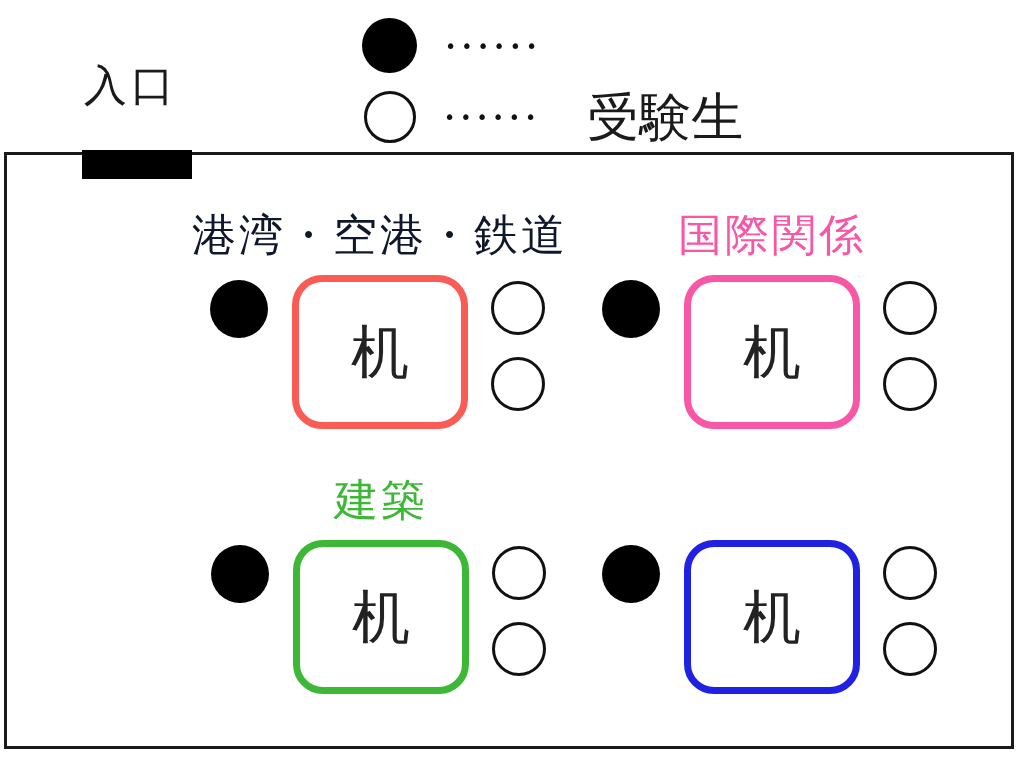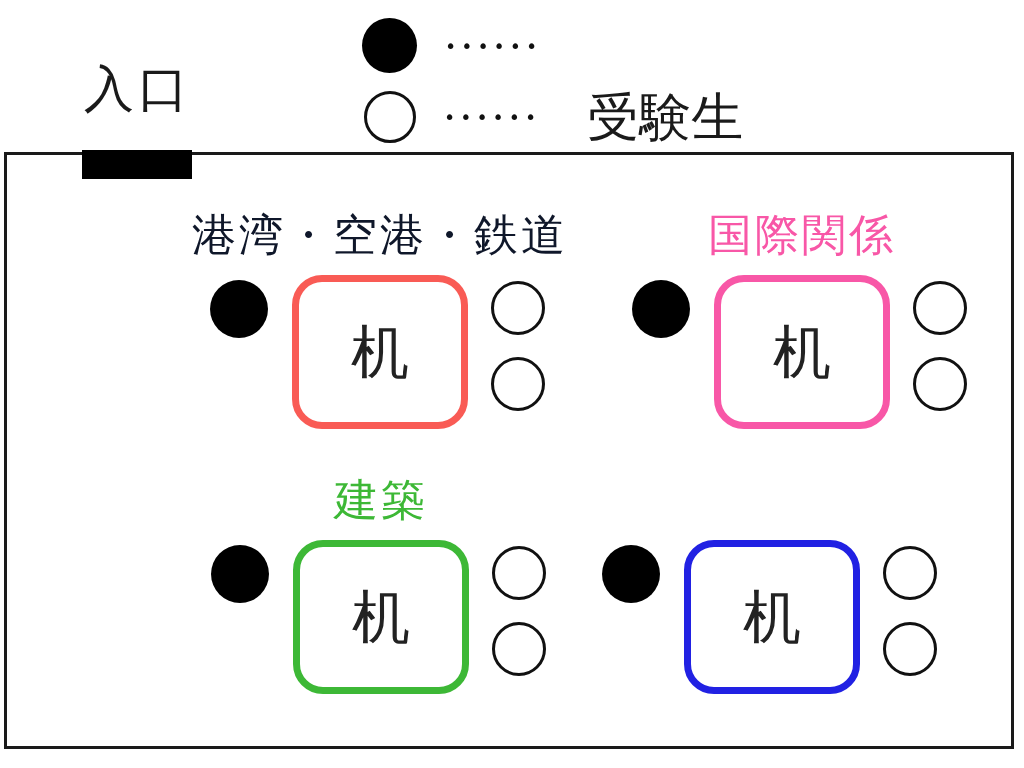--- a/index.html
+++ b/index.html
@@ -13,42 +13,42 @@
   .room {
     position: absolute; left: 4px; top: 152px; width: 1010px; height: 597px;
     border: 3px solid #1a1a1a; background: #fff; box-sizing: border-box;
   }
   .entrance-marker {
     position: absolute; left: 82px; top: 150px; width: 110px; height: 29px;
     background: #000;
   }
   .entrance-label {
     position: absolute; left: 84px; top: 62px;
-    font-size: 50px; line-height: 1.1; letter-spacing: 4px; white-space: nowrap; text-align: center;
+    font-size: 43px; line-height: 1.1; letter-spacing: 4px; white-space: nowrap; text-align: center;
   }
 
   
   .legend { position: absolute; left: 362px; top: 10px; }
   .legend-row { display: flex; align-items: center; height: 71px; }
   .circle { border-radius: 50%; box-sizing: border-box; }
   .circle.black { background: #000; }
   .circle.white { background: #fff; border: 3px solid #111; }
   .legend-symbol { width: 55px; height: 55px; flex: none; }
   .legend-row.second .legend-symbol { width: 52px; height: 52px; margin-left: 2px; }
   .legend-dots {
     margin: 0 22px 0 28px; font-size: 19px; letter-spacing: 5px;
     white-space: nowrap; color: #111; flex: none;
   }
   .legend-label { font-size: 52px; line-height: 1; white-space: nowrap; }
   .legend-row.second .legend-label { margin-left: 24px; }
 
   
   .desk-group { position: absolute; width: 340px; height: 250px; }
   .pos-tl { left: 210px; top: 213px; }
-  .pos-tr { left: 632px; top: 213px; text-align: center; }
+  .pos-tr { left: 602px; top: 213px; text-align: center; }
   .pos-bl { left: 211px; top: 478px; }
   .pos-br { left: 602px; top: 478px; }
 
   .desk-label {
     position: absolute; left: 170px; top: 0; transform: translateX(-50%);
     font-size: 44px; line-height: 1; letter-spacing: 3px; white-space: nowrap;
   }
   .person { position: absolute; }
   .person.ministry { left: 0; top: 67px; width: 58px; height: 58px; }
   .person.examinee { left: 281px; width: 54px; height: 54px; }

